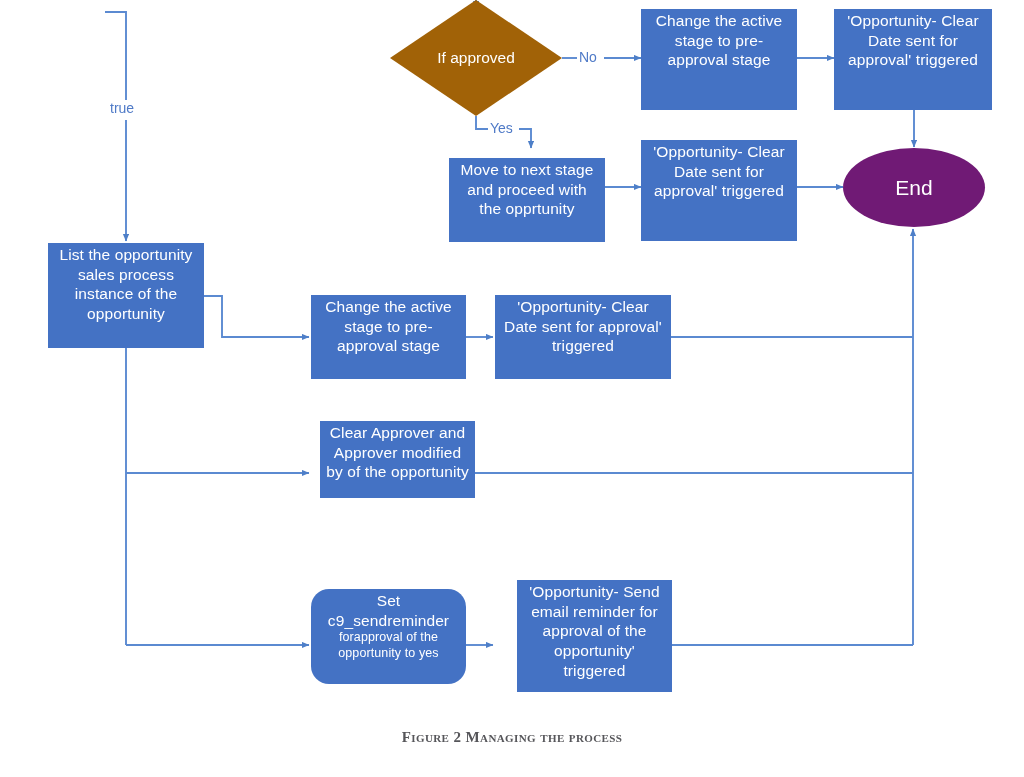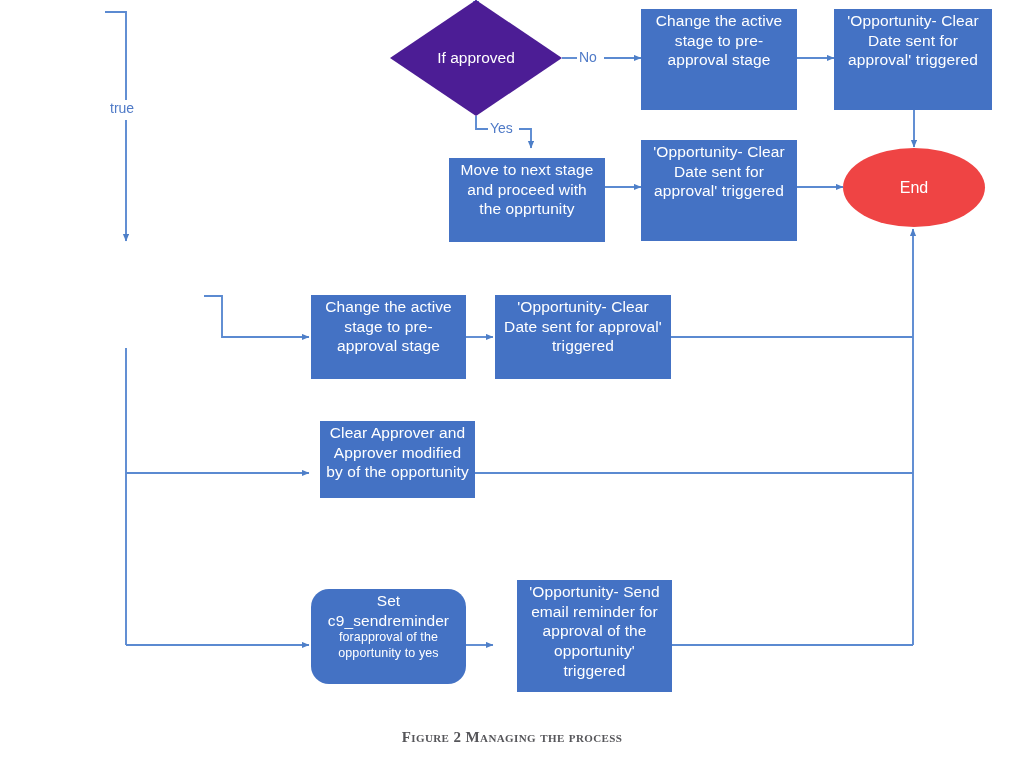--- a/index.html
+++ b/index.html
@@ -28,35 +28,35 @@
     padding:2px 6px;
     font-size:15.5px;
     letter-spacing:.1px;
     -webkit-font-smoothing:antialiased;
   }
   .node .sub{font-size:12.5px;line-height:1.22;display:block;}
   .node .main{display:block;}
 
   .diamond{
     position:absolute;
-    background:#4c1d95;
+    background:#a16207;
     color:#fff;
     display:flex;align-items:center;justify-content:center;
     text-align:center;
     font-size:15.5px;
     box-sizing:border-box;
     clip-path:polygon(50% 0%, 100% 50%, 50% 100%, 0% 50%);
   }
   .ellipse{
     position:absolute;
-    background:#ef4444;
+    background:#701a75;
     color:#fff;
     border-radius:50%;
     display:flex;align-items:center;justify-content:center;
-    font-size:16px;
+    font-size:21px;
     box-sizing:border-box;
   }
   .edge-label{
     position:absolute;
     color:#4f7ac7;
     font-size:14px;
     background:#ffffff;
     padding:0 2px;
     white-space:nowrap;
   }
@@ -141,20 +141,23 @@
   </div>
 
   <div class="node" style="left:641px;top:140px;width:156px;height:101px;">
     <span class="main">'Opportunity- Clear Date sent for approval' triggered</span>
   </div>
 
   <div class="ellipse" style="left:843px;top:148px;width:142px;height:79px;">
     <span>End</span>
   </div>
 
+  <div class="node" style="left:48px;top:243px;width:156px;height:105px;">
+    <span class="main">List the opportunity sales process instance of the opportunity</span>
+  </div>
 
   <div class="node" style="left:311px;top:295px;width:155px;height:84px;">
     <span class="main">Change the active stage to pre-approval stage</span>
   </div>
 
   <div class="node" style="left:495px;top:295px;width:176px;height:84px;">
     <span class="main">'Opportunity- Clear Date sent for approval' triggered</span>
   </div>
 
   <div class="node" style="left:320px;top:421px;width:155px;height:77px;">

